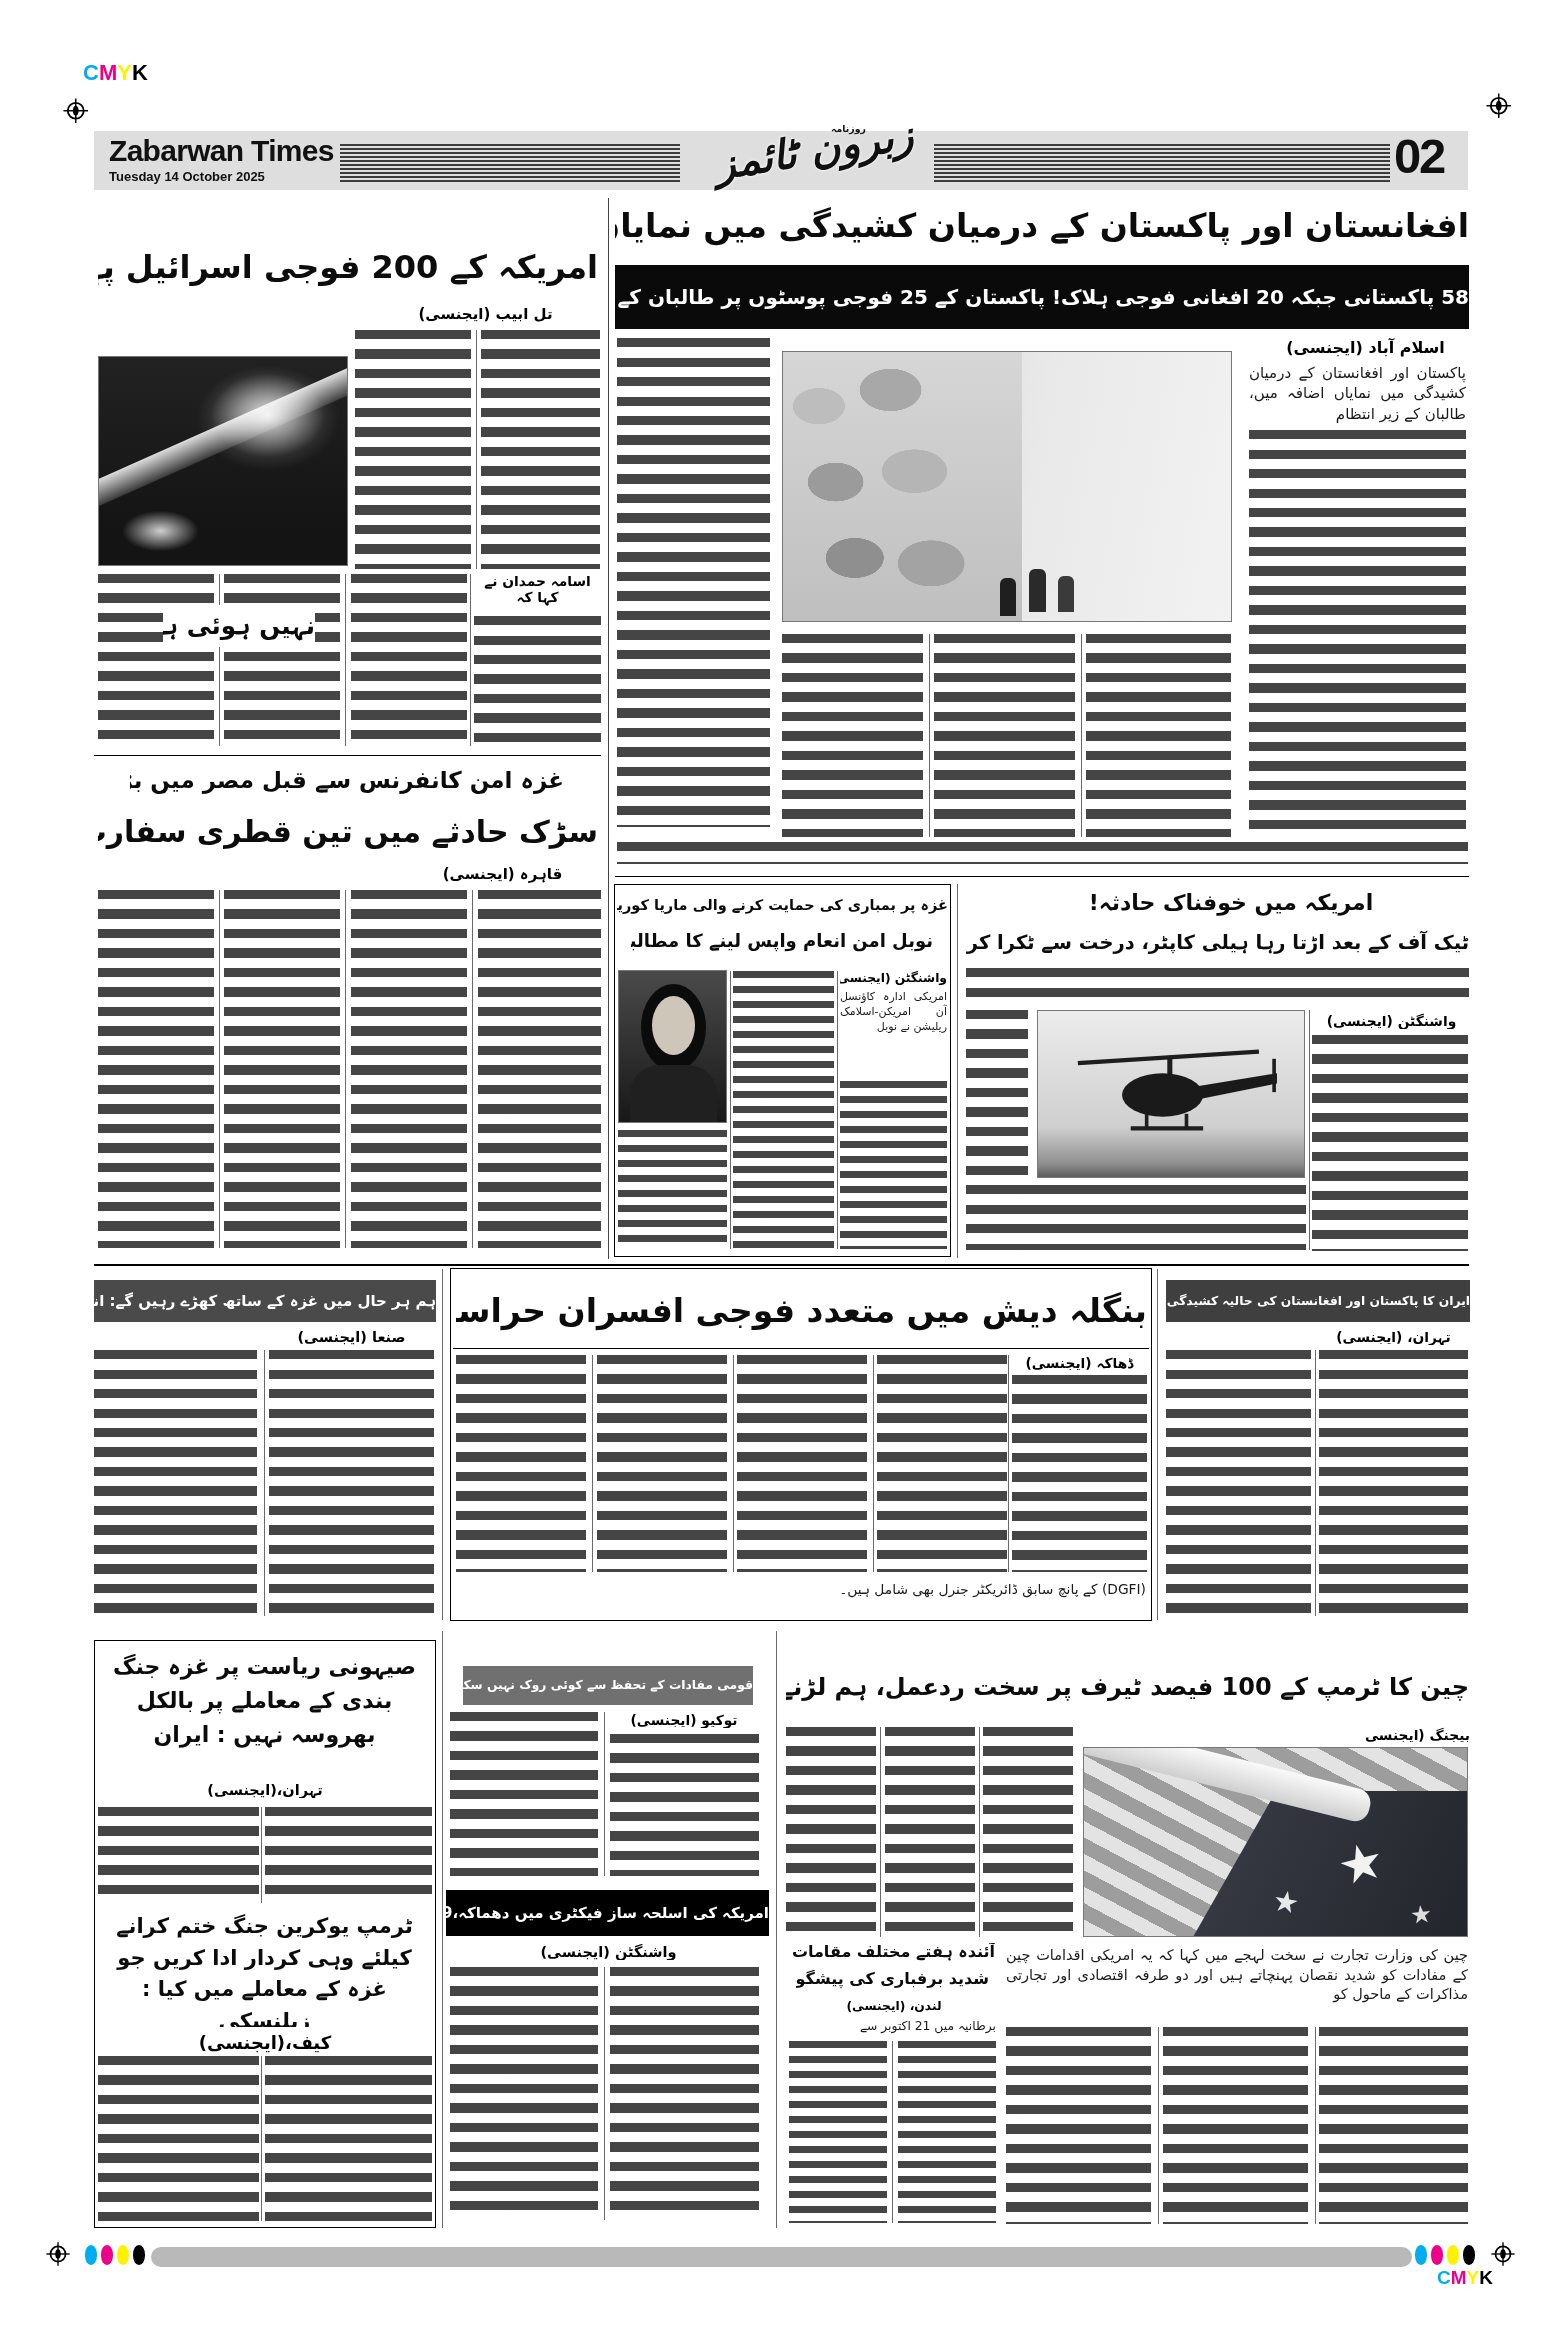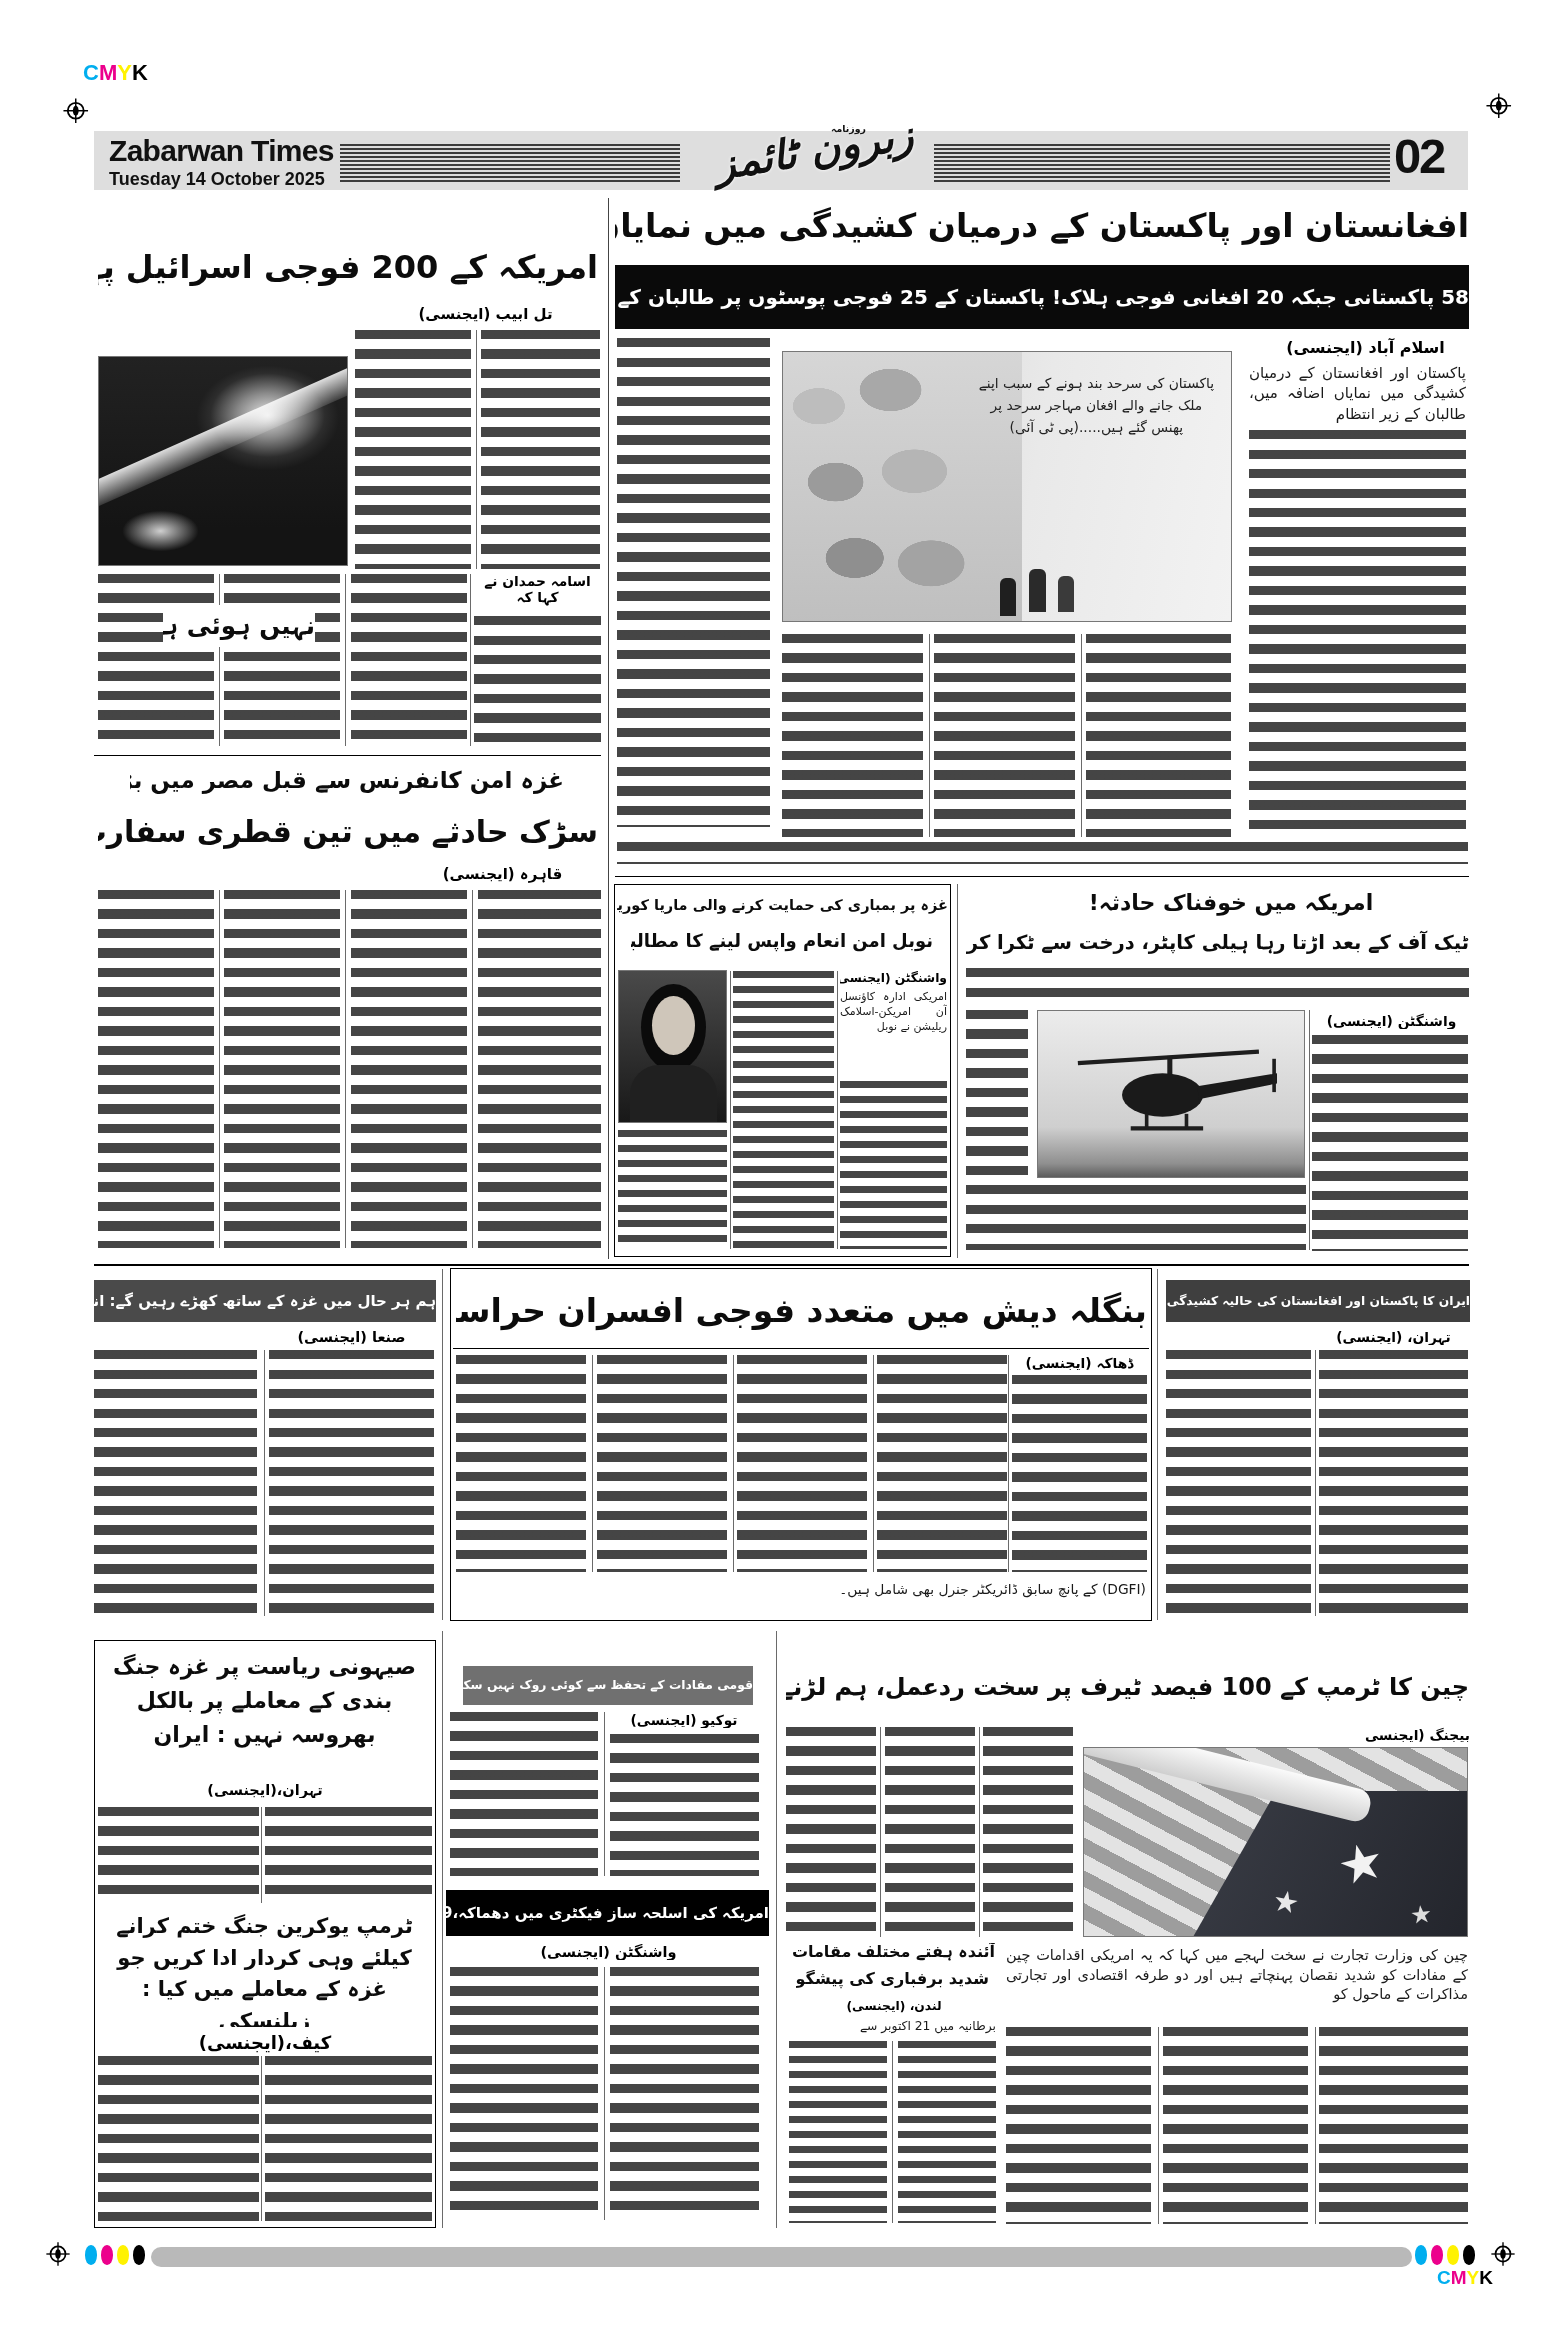--- a/index.html
+++ b/index.html
@@ -43,21 +43,21 @@
     <svg width="27.5" height="27.5" viewBox="0 0 38 38">
         <circle cx="19" cy="19" r="11" fill="none" stroke="#000" stroke-width="2.5"></circle>
         <line x1="19" y1="2" x2="19" y2="36" stroke="#000" stroke-width="2"></line>
         <line x1="2" y1="19" x2="36" y2="19" stroke="#000" stroke-width="2"></line>
         <ellipse cx="19" cy="19" rx="4" ry="7" fill="#000"></ellipse>
       </svg>
   </div>
 
   <div class="abs headband" style="left:94px;top:114px;width:1374px;height:59px;"></div>
   <div class="abs en" style="left:109px;top:117px;font-size:30px;font-weight:bold;letter-spacing:-0.7px;">Zabarwan Times</div>
-  <div class="abs en" style="left:109px;top:152px;font-size:18px;font-weight:bold;">Tuesday 14 October 2025</div>
+  <div class="abs en" style="left:109px;top:152px;font-size:13px;font-weight:bold;">Tuesday 14 October 2025</div>
   <div class="abs ruled" style="left:340px;top:127px;width:340px;height:38px;"></div>
   <div class="abs ur" style="left:831px;top:106px;font-size:9.4px;font-weight:bold;">روزنامہ</div>
   <div class="abs ur" style="left:709px;top:109px;width:210px;font-size:41px;font-weight:bold;font-style:italic;transform:rotate(-9deg);text-align:center;text-shadow:0 0 1.4px #fff,0 0 3.6px #fff;">زبرون ٹائمز</div>
   <div class="abs ruled" style="left:934px;top:127px;width:456px;height:38px;"></div>
   <div class="abs en" style="left:1394px;top:111px;font-size:49px;font-weight:bold;letter-spacing:-2.2px;">02</div>
 
   <div class="abs hl one" style="left:98px;top:219px;width:500px;height:62px;font-size:32px;line-height:62px;">امریکہ کے 200 فوجی اسرائیل پہنچ گئے</div>
   <div class="abs dl" style="left:395px;top:288px;width:181px;font-size:15px;">تل ابیب (ایجنسی)</div>
 
   <div class="abs photo" style="left:98px;top:339px;width:250px;height:210px;background:radial-gradient(closest-side at 68% 28%, #e6e6e6, #8a8a8a 38%, #2d2d2d 72%, #141414),linear-gradient(#222,#111);background-blend-mode:lighten;">
@@ -83,21 +83,20 @@
   <div class="abs hl one" style="left:615px;top:174px;width:854px;height:69px;font-size:33px;line-height:69px;">افغانستان اور پاکستان کے درمیان کشیدگی میں نمایاں اضافہ</div>
   <div class="abs bar" style="left:615px;top:248px;width:854px;height:64px;background:#0a0a0a;font-size:20px;line-height:64px;">58 پاکستانی جبکہ 20 افغانی فوجی ہلاک! پاکستان کے 25 فوجی پوسٹوں پر طالبان کے قبضہ کا دعویٰ</div>
 
   <div class="abs dl" style="left:1273px;top:321px;width:185px;font-size:16px;">اسلام آباد (ایجنسی)</div>
   <div class="abs lead" style="left:1249px;top:346px;width:217px;height:61px;font-size:15px;">پاکستان اور افغانستان کے درمیان کشیدگی میں نمایاں اضافہ میں، طالبان کے زیر انتظام</div>
   <div class="abs tx" style="left:1249px;top:413px;width:217px;height:400px;"></div>
   <div class="abs tx" style="left:617px;top:321px;width:153px;height:489px;"></div>
 
   <div class="abs photo" style="left:782px;top:334px;width:450px;height:271px;background:linear-gradient(100deg,#cfcfcf 0%,#e9e9e9 55%,#f2f2f2 100%);">
     <div class="abs" style="left:0;top:0;width:239px;height:271px;background:radial-gradient(43px 30px at 15% 20%,#bdbdbd 60%,transparent 61%),radial-gradient(51px 35px at 45% 14%,#a8a8a8 60%,transparent 61%),radial-gradient(46px 32px at 22% 48%,#9b9b9b 60%,transparent 61%),radial-gradient(54px 36px at 55% 44%,#b5b5b5 60%,transparent 61%),radial-gradient(48px 33px at 30% 76%,#8f8f8f 60%,transparent 61%),radial-gradient(55px 38px at 62% 78%,#a3a3a3 60%,transparent 61%),linear-gradient(#d6d6d6,#bfbfbf);"></div>
-    <div class="abs ur" style="right:11.6px;top:20px;width:246px;font-size:13.8px;text-align:center;line-height:1.6;color:#222;">پاکستان کی سرحد بند ہونے کے سبب اپنے ملک جانے والے افغان مہاجر سرحد پر پھنس گئے ہیں.....(پی ٹی آئی)</div>
     <div class="abs" style="left:246px;top:217px;width:17.4px;height:43px;background:#2a2a2a;border-radius:5.8px 5.8px 0 0;"></div>
     <div class="abs" style="left:275px;top:224px;width:16px;height:36px;background:#3a3a3a;border-radius:5.8px 5.8px 0 0;"></div>
     <div class="abs" style="left:217px;top:226px;width:16px;height:38px;background:#1f1f1f;border-radius:5.8px 5.8px 0 0;"></div>
   </div>
   <div class="abs tx" style="left:782px;top:617px;width:141px;height:203px;"></div>
   <div class="abs tx" style="left:934px;top:617px;width:141px;height:203px;"></div>
   <div class="abs tx" style="left:1086px;top:617px;width:145px;height:203px;"></div>
   <div class="abs vr" style="left:929px;top:617px;height:203px;"></div>
   <div class="abs vr" style="left:1081px;top:617px;height:203px;"></div>
   <div class="abs tx" style="left:617px;top:825px;width:851px;height:22px;"></div>

